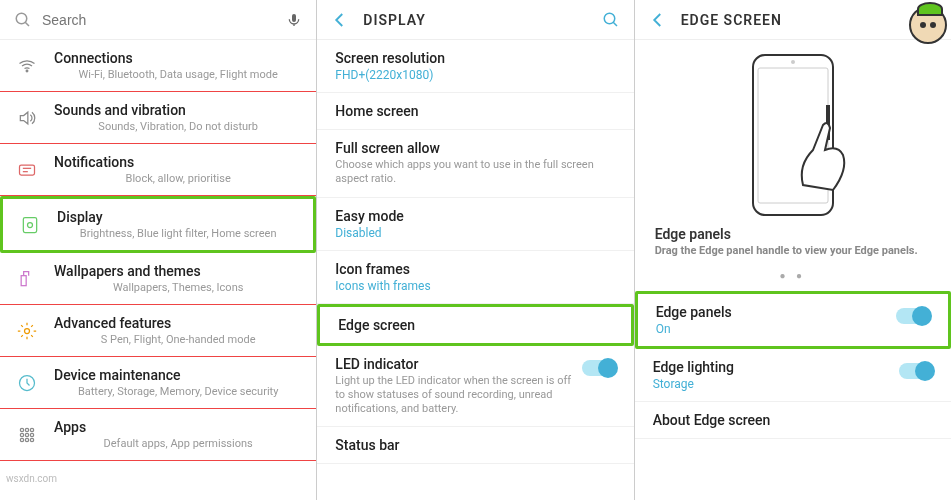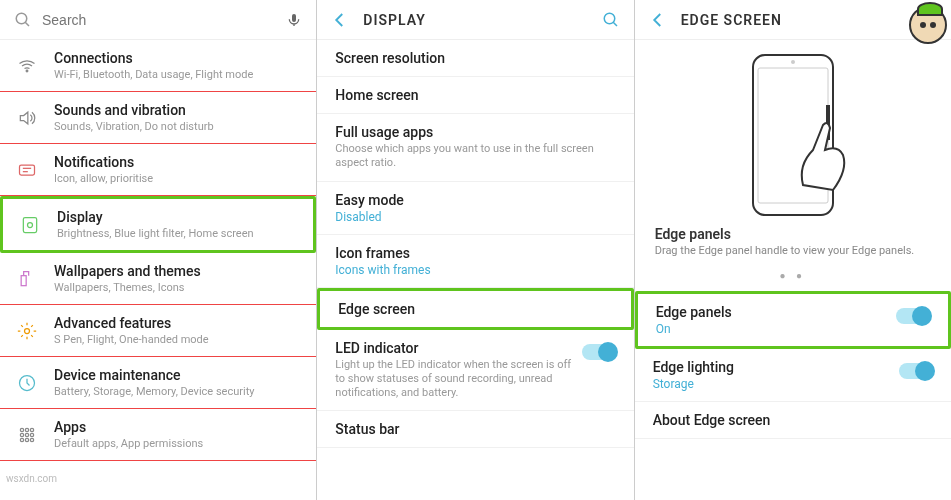--- a/index.html
+++ b/index.html
@@ -65,20 +65,21 @@
     }
     .settings-item .title {
       font-size: 14px;
       color: #222;
       font-weight: 500;
     }
     .settings-item .sub {
       font-size: 11px;
       color: #999;
       margin-top: 2px;
+      text-align: center;
     }
 
     
     .header {
       display: flex;
       align-items: center;
       padding: 8px 14px;
       height: 40px;
       border-bottom: 1px solid #eee;
     }
@@ -153,20 +154,21 @@
       font-size: 14px;
       font-weight: 600;
       color: #333;
       padding: 0 20px;
     }
     .edge-sub {
       font-size: 11px;
       color: #888;
       padding: 2px 20px 8px;
       line-height: 1.3;
+      font-weight: bold;
     }
     .dots {
       text-align: center;
       padding: 4px 0 10px;
       color: #aaa;
       font-size: 10px;
       letter-spacing: 4px;
     }
 
     
@@ -272,21 +274,21 @@
         <div class="settings-item">
           <div class="item-icon">
             <svg width="20" height="20" viewBox="0 0 24 24" fill="none" stroke="#d66" stroke-width="1.5">
               <rect x="3" y="6" width="18" height="12" rx="2"></rect>
               <line x1="7" y1="10" x2="17" y2="10"></line>
               <line x1="7" y1="14" x2="13" y2="14"></line>
             </svg>
           </div>
           <div class="item-text">
             <div class="title">Notifications</div>
-            <div class="sub">Icon, allow, prioritise</div>
+            <div class="sub">Block, allow, prioritise</div>
           </div>
         </div>
         <div class="settings-item highlight">
           <div class="item-icon">
             <svg width="20" height="20" viewBox="0 0 24 24" fill="none" stroke="#6c6" stroke-width="1.5">
               <rect x="4" y="3" width="16" height="18" rx="2"></rect>
               <circle cx="12" cy="12" r="3"></circle>
             </svg>
           </div>
           <div class="item-text">
@@ -364,30 +366,31 @@
         <svg width="18" height="18" viewBox="0 0 24 24" fill="none" stroke="#43b0d6" stroke-width="2">
             <circle cx="10" cy="10" r="7"></circle>
             <line x1="20" y1="20" x2="15" y2="15"></line>
           </svg>
       </span>
     </div>
     <div id="col2-list">
         <div class="list-row">
           <div class="text-part">
             <div class="rtitle">Screen resolution</div>
+            <div class="rlink">FHD+(2220x1080)</div>
           </div>
         </div>
         <div class="list-row">
           <div class="text-part">
             <div class="rtitle">Home screen</div>
           </div>
         </div>
         <div class="list-row">
           <div class="text-part">
-            <div class="rtitle">Full usage apps</div>
+            <div class="rtitle">Full screen allow</div>
             <div class="rsub">Choose which apps you want to use in the full screen aspect ratio.</div>
           </div>
         </div>
         <div class="list-row">
           <div class="text-part">
             <div class="rtitle">Easy mode</div>
             <div class="rlink">Disabled</div>
           </div>
         </div>
         <div class="list-row">

